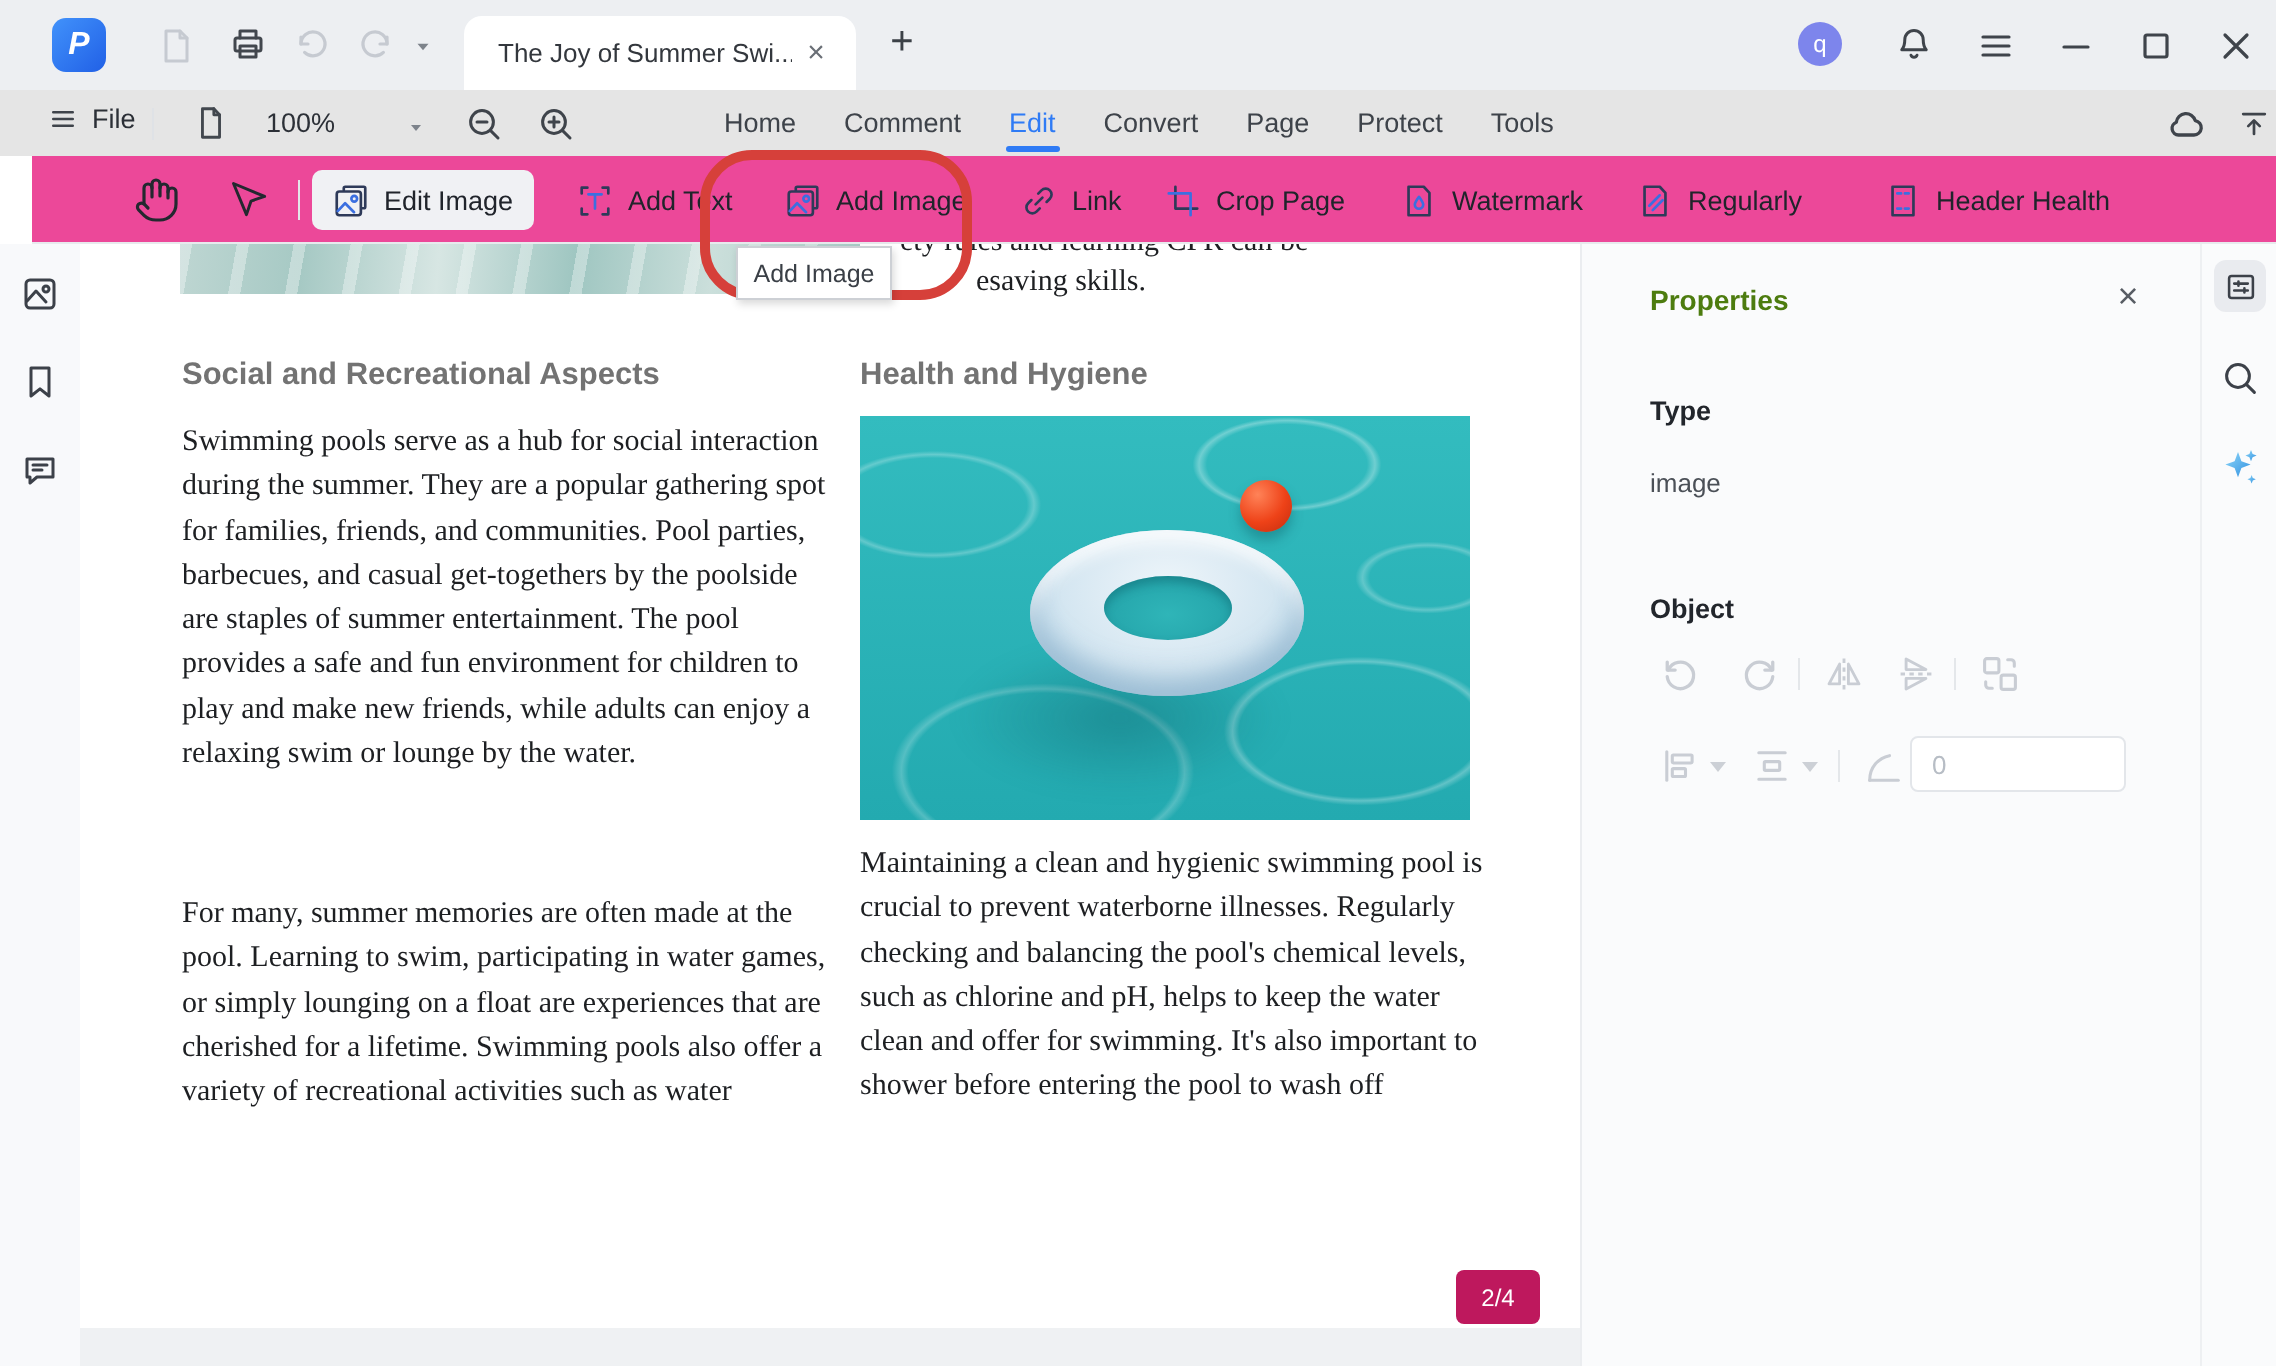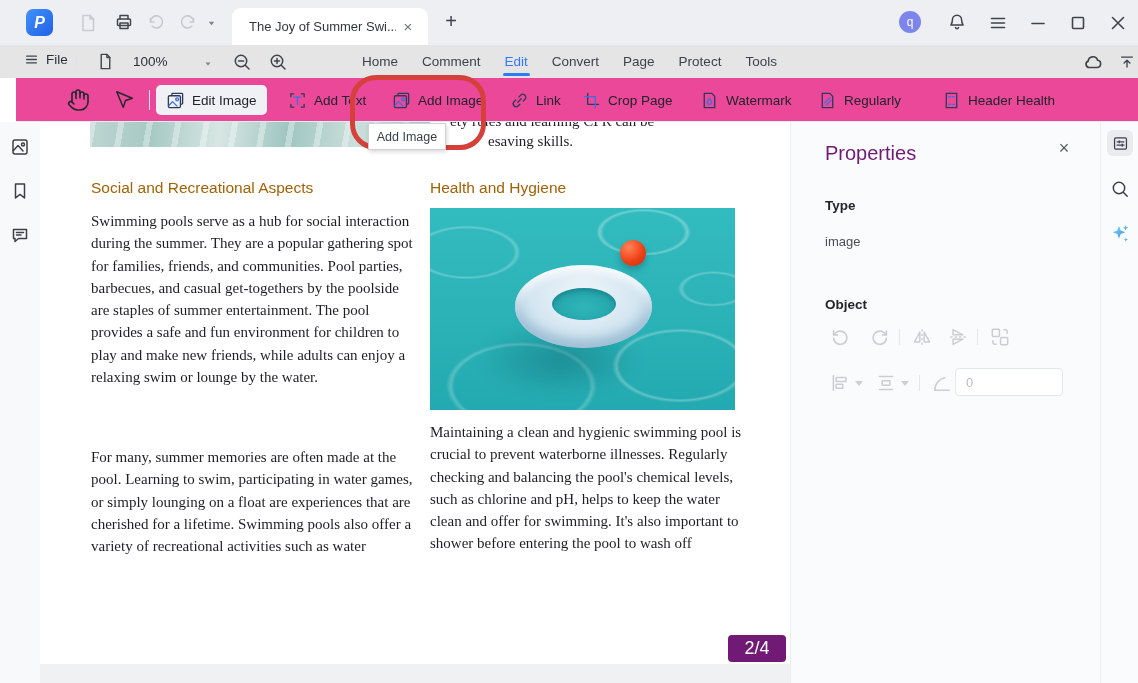--- a/index.html
+++ b/index.html
@@ -57,24 +57,24 @@
   .side-ic{position:absolute;left:10px;width:20px;height:20px;color:#3c4149}
 
   
   .doc-area{position:absolute;left:40px;top:122px;width:750px;height:561px;background:#eff1f3}
   .page{position:absolute;left:0;top:0;width:750px;height:542px;background:#fff;overflow:hidden}
   .strip{position:absolute;left:50px;top:0;width:340px;height:25px;
          background:linear-gradient(95deg,#bed6d2,#a6c9c4 18%,#d7e6e3 38%,#9fc6c1 58%,#cbdfdb 78%,#a9cbc6);}
   .strip::after{content:"";position:absolute;inset:0;
          background:repeating-linear-gradient(100deg,rgba(255,255,255,.35) 0 6px,transparent 6px 28px)}
   .pclip{position:absolute;font-family:"Liberation Serif",serif;font-size:15px;color:#1d1f22;white-space:nowrap}
-  .heading{position:absolute;font-size:15.5px;font-weight:normal;color:#a16207}
+  .heading{position:absolute;font-size:15.5px;font-weight:bold;color:#737373}
   .para{position:absolute;font-family:"Liberation Serif",serif;font-size:15px;line-height:22.3px;color:#1d1f22}
-  .badge{position:absolute;left:688px;top:513px;width:58px;height:27px;background:#701a75;
-         border-radius:4px;color:#fff;font-size:18px;display:flex;align-items:center;
+  .badge{position:absolute;left:688px;top:513px;width:42px;height:27px;background:#be185d;
+         border-radius:4px;color:#fff;font-size:12px;display:flex;align-items:center;
          justify-content:center;z-index:5}
 
   
   .poolimg{position:absolute;left:390px;top:86px;width:305px;height:202px;overflow:hidden;
            background:linear-gradient(180deg,#33bcbf,#23aab0)}
   .poolimg::before{content:"";position:absolute;inset:0;
       background:
         radial-gradient(ellipse 110px 60px at 82% 78%,transparent 55%,rgba(255,255,255,.28) 58%,transparent 62%),
         radial-gradient(ellipse 90px 45px at 12% 22%,transparent 52%,rgba(255,255,255,.25) 56%,transparent 60%),
         radial-gradient(ellipse 120px 70px at 30% 88%,transparent 56%,rgba(255,255,255,.22) 59%,transparent 63%),
@@ -88,21 +88,21 @@
   .hole{position:absolute;left:37px;top:23px;width:64px;height:32px;border-radius:50%;
         background:radial-gradient(ellipse at 50% 60%,#2fb5b8,#219fa6);
         box-shadow:inset 0 3px 5px rgba(10,90,100,.4)}
   .ball{position:absolute;left:190px;top:32px;width:26px;height:26px;border-radius:50%;
         background:radial-gradient(circle at 34% 28%,#ff8358,#ee4218 55%,#c32c0e);
         box-shadow:0 4px 6px rgba(10,80,90,.35)}
 
   
   .props{position:absolute;left:790px;top:122px;width:310px;height:561px;background:#fafbfc;
          border-left:1px solid #ebedf0}
-  .props-title{position:absolute;left:34px;top:20px;font-size:20px;font-weight:normal;color:#701a75}
+  .props-title{position:absolute;left:34px;top:20px;font-size:14px;font-weight:bold;color:#4d7c0f}
   .props-close{position:absolute;left:262px;top:15px;width:22px;height:22px;color:#585d64;
                font-size:18px;line-height:22px;text-align:center}
   .plabel{position:absolute;left:34px;font-size:13.5px;font-weight:bold;color:#22262c}
   .pvalue{position:absolute;left:34px;font-size:13px;color:#4b5057}
   .obj-ic{position:absolute;width:22px;height:22px;color:#c9cdd4}
   .osep{position:absolute;width:1px;height:16px;background:#e4e7ea}
   .mini-caret{position:absolute;width:0;height:0;border-left:4px solid transparent;
               border-right:4px solid transparent;border-top:5px solid #ccd0d6}
   .rot-input{position:absolute;left:164px;top:246px;width:108px;height:28px;border:1px solid #e3e6ea;
              border-radius:4px;background:#fff;color:#b7bdc5;font-size:13px;padding:0 10px;

